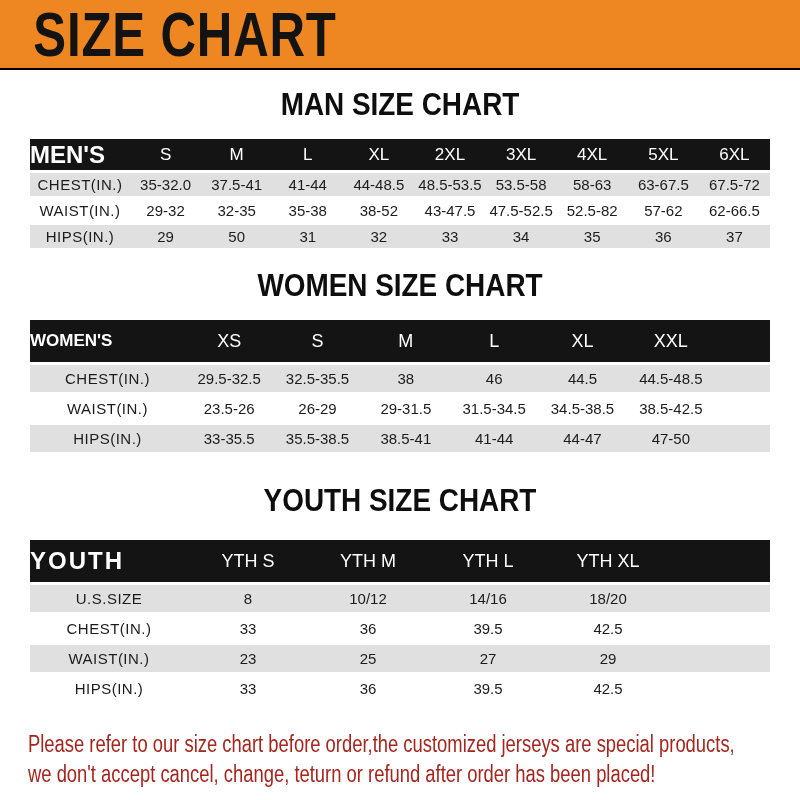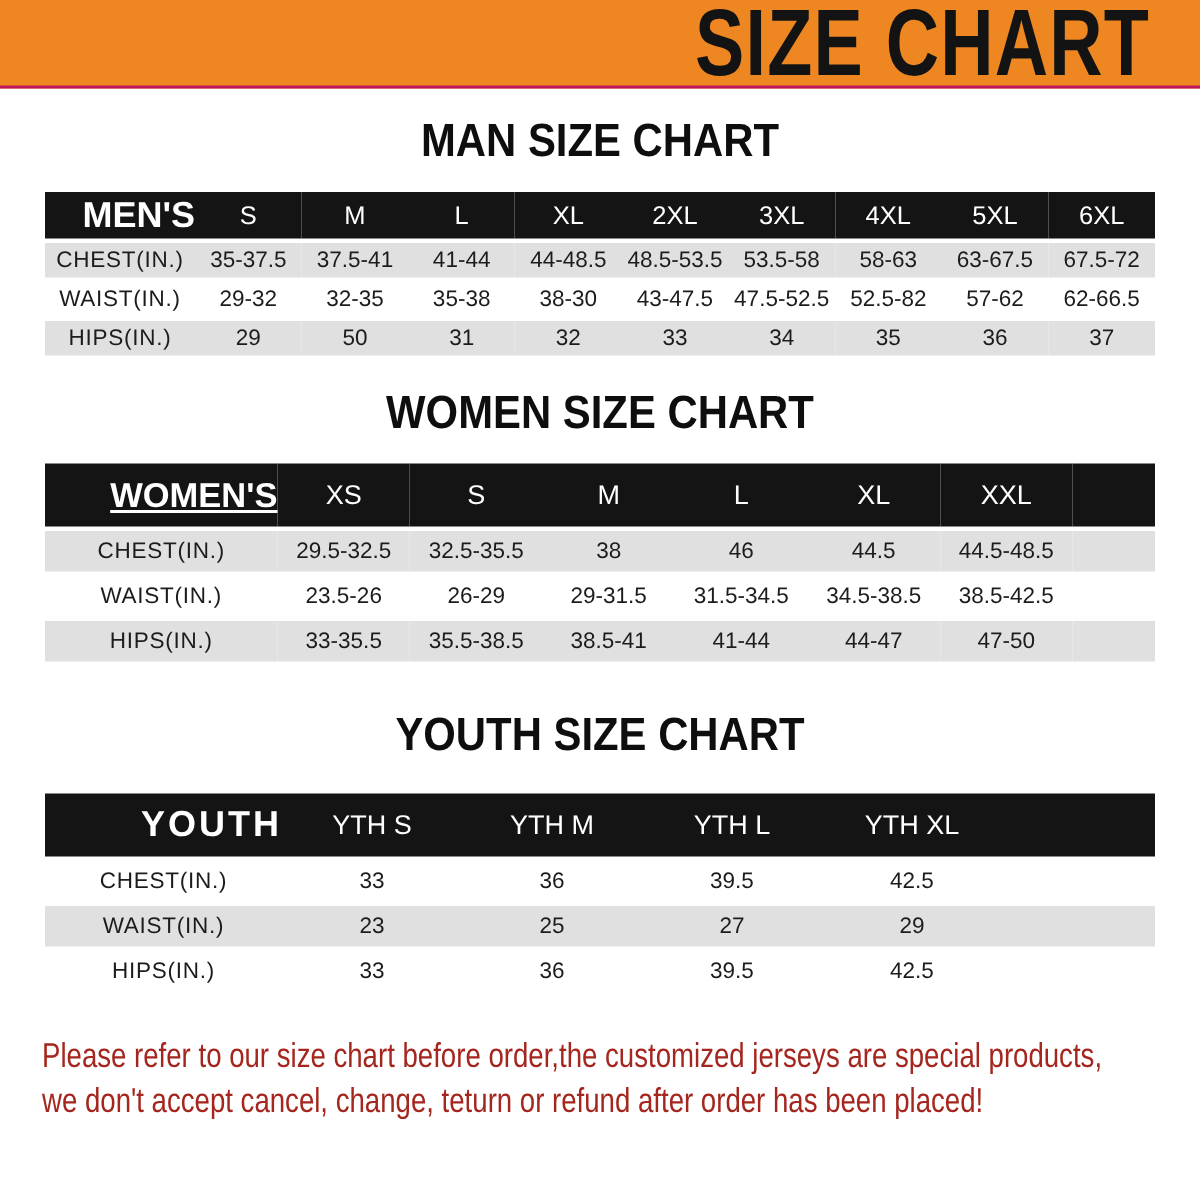--- a/index.html
+++ b/index.html
@@ -8,23 +8,23 @@
     --header-bg:#141414;
     --header-text:#ffffff;
     --row-alt-bg:#e0e0e0;
     --body-text:#1c1c1c;
     --footer-text:#a4261e;
   }
   *{margin:0;padding:0;box-sizing:border-box;}
   html,body{width:800px;height:800px;overflow:hidden;background:#fff;
     font-family:"Liberation Sans",sans-serif;}
   .banner{
-    height:59px;background:var(--banner-bg);
-    display:flex;align-items:center;justify-content:flex-end;
-    border-bottom:2px solid #be185d;
+    height:70px;background:var(--banner-bg);
+    display:flex;align-items:center;justify-content:flex-start;
+    border-bottom:2px solid #000000;
   }
   .banner h1{
     color:var(--banner-text);font-size:60px;font-weight:800;
     letter-spacing:1px;transform:scale(0.82,1.05);transform-origin:center;
     white-space:nowrap;
   }
   .section-heading{
     text-align:center;color:#0e0e0e;font-size:31px;font-weight:800;
     transform:scaleX(0.9);transform-origin:center;white-space:nowrap;
   }
@@ -33,26 +33,26 @@
   .sec-youth .section-heading{margin-top:28px;margin-bottom:18px;}
   table.size-table{
     width:740px;margin:0 auto;table-layout:fixed;
     border-collapse:separate;border-spacing:0 3px;
   }
   table.size-table thead th{
     background:var(--header-bg);color:var(--header-text);
     font-weight:400;text-align:center;vertical-align:middle;
   }
   table.size-table th.corner{
-    text-align:right;padding-left:14px;font-weight:700;white-space:nowrap;
+    text-align:left;padding-left:0;font-weight:700;white-space:nowrap;
   }
   table.men thead th{height:31px;font-size:17px;}
   table.men th.corner{font-size:24px;}
   table.women thead th,table.youth thead th{height:42px;font-size:18px;}
-  table.women th.corner{font-size:23px;text-decoration:underline;}
+  table.women th.corner{font-size:17px;}
   table.youth th.corner{font-size:24px;letter-spacing:2px;}
   table.size-table tbody td{
     text-align:center;vertical-align:middle;color:var(--body-text);
     font-size:15px;background:#ffffff;
   }
   table.men tbody td{height:23px;}
   table.women tbody td,table.youth tbody td{height:27px;}
   table.size-table tbody tr.alt td{background:var(--row-alt-bg);}
   table.size-table td.rowlabel{letter-spacing:0.5px;margin-left:48px;}
   col.col-label{width:100px;}
@@ -98,36 +98,36 @@
           <th>2XL</th>
           <th>3XL</th>
           <th>4XL</th>
           <th>5XL</th>
           <th>6XL</th>
         </tr>
       </thead>
       <tbody>
         <tr class="alt">
           <td class="rowlabel">CHEST(IN.)</td>
-          <td>35-37.5</td>
+          <td>35-32.0</td>
           <td>37.5-41</td>
           <td>41-44</td>
           <td>44-48.5</td>
           <td>48.5-53.5</td>
           <td>53.5-58</td>
           <td>58-63</td>
           <td>63-67.5</td>
           <td>67.5-72</td>
         </tr>
         <tr class="">
           <td class="rowlabel">WAIST(IN.)</td>
           <td>29-32</td>
           <td>32-35</td>
           <td>35-38</td>
-          <td>38-30</td>
+          <td>38-52</td>
           <td>43-47.5</td>
           <td>47.5-52.5</td>
           <td>52.5-82</td>
           <td>57-62</td>
           <td>62-66.5</td>
         </tr>
         <tr class="alt">
           <td class="rowlabel">HIPS(IN.)</td>
           <td>29</td>
           <td>50</td>
@@ -218,20 +218,28 @@
         <tr>
           <th class="corner">YOUTH</th>
           <th>YTH S</th>
           <th>YTH M</th>
           <th>YTH L</th>
           <th>YTH XL</th>
           <th></th>
         </tr>
       </thead>
       <tbody>
+        <tr class="alt">
+          <td class="rowlabel">U.S.SIZE</td>
+          <td>8</td>
+          <td>10/12</td>
+          <td>14/16</td>
+          <td>18/20</td>
+          <td></td>
+        </tr>
         <tr class="">
           <td class="rowlabel">CHEST(IN.)</td>
           <td>33</td>
           <td>36</td>
           <td>39.5</td>
           <td>42.5</td>
           <td></td>
         </tr>
         <tr class="alt">
           <td class="rowlabel">WAIST(IN.)</td>

